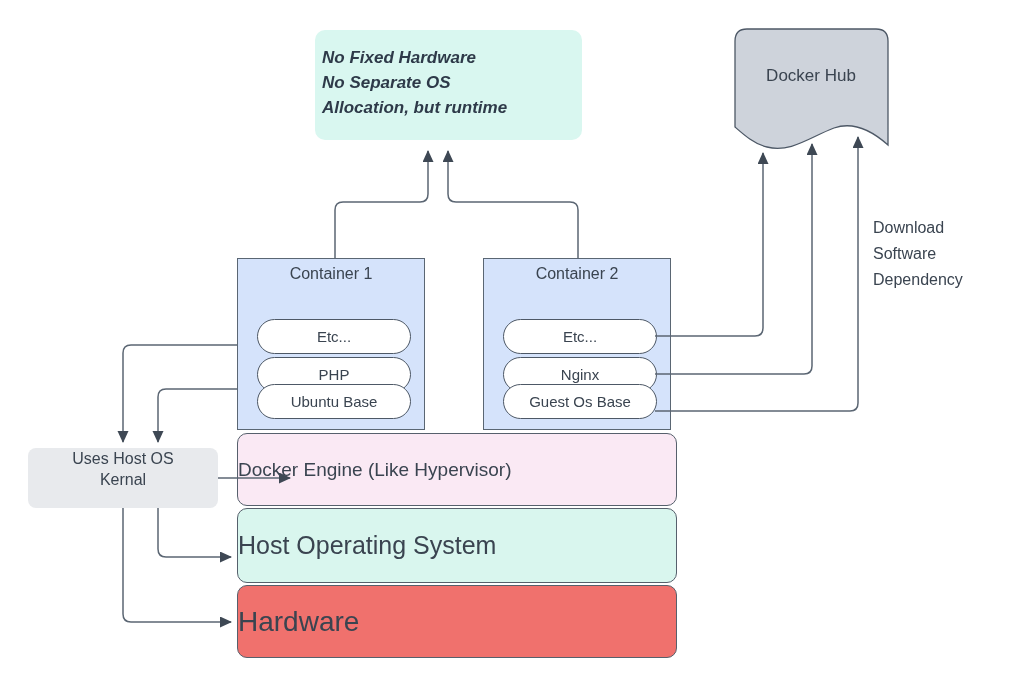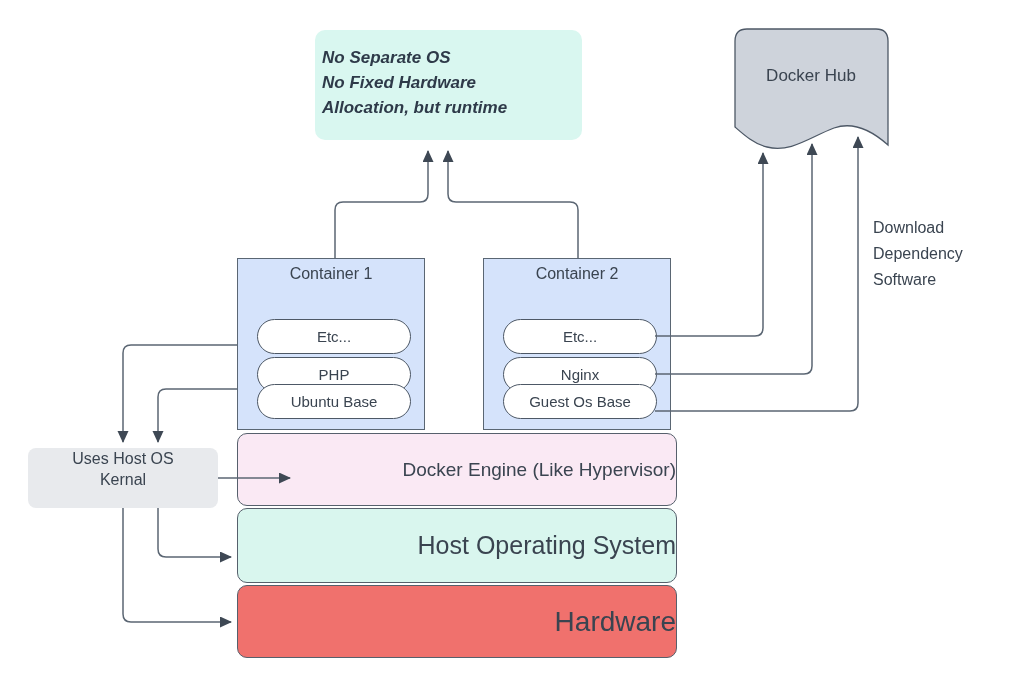--- a/index.html
+++ b/index.html
@@ -28,21 +28,21 @@
     background:#ffffff;border:1px solid #4d5866;border-radius:18px;
     display:flex;align-items:center;justify-content:center;font-size:15px;
   }
   .oval.o1{top:60px;}
   .oval.o2{top:98px;}
   .oval.o3{top:125px;}
 
   .layer{
     position:absolute;left:237px;width:440px;
     border:1px solid #56606c;border-radius:10px;
-    display:flex;align-items:center;justify-content:flex-end;
+    display:flex;align-items:center;justify-content:flex-start;
   }
   .layer-engine{top:433px;height:73px;font-size:19px;}
   .layer-hostos{top:508px;height:75px;font-size:25px;}
   .layer-hardware{top:585px;height:73px;font-size:28px;}
 
   .kernel-box{
     position:absolute;left:28px;top:448px;width:190px;height:60px;
     border-radius:8px;
     text-align:center;font-size:16px;line-height:21px;
   }
@@ -51,22 +51,22 @@
     font-size:16px;line-height:26px;
   }
   .hub-label{font-size:17px;fill:#3a4450;}
 </style>
 </head>
 <body>
 
 <div class="stage">
 
   <div class="note-box" style="background-color: rgb(217, 247, 240);">
+    <div>No Fixed Hardware</div>
     <div>No Separate OS</div>
-    <div>No Fixed Hardware</div>
     <div>Allocation, but runtime</div>
   </div>
 
   <div class="container-box" style="left: 237px; top: 258px; background-color: rgb(213, 227, 251);">
     <div class="container-title">Container 1</div>
     <div class="oval o1">Etc...</div>
     <div class="oval o2">PHP</div>
     <div class="oval o3">Ubuntu Base</div>
   </div>
 
@@ -87,22 +87,22 @@
     <span>Hardware</span>
   </div>
 
   <div class="kernel-box" style="background-color: rgb(232, 234, 237);">
     <div>Uses Host OS</div>
     <div>Kernal</div>
   </div>
 
   <div class="side-note">
     <div>Download</div>
+    <div>Software</div>
     <div>Dependency</div>
-    <div>Software</div>
   </div>
 
   <svg class="wires" viewBox="0 0 1024 688" xmlns="http://www.w3.org/2000/svg">
     <defs>
       <marker id="ah" markerWidth="13" markerHeight="12" refX="11" refY="5.5" orient="auto" markerUnits="userSpaceOnUse">
         <path d="M0,0 L12,5.5 L0,11 Z" fill="#3e4854"></path>
       </marker>
     </defs>
 
     <path d="M735,41 Q735,29 747,29 L876,29 Q888,29 888,41 L888,145

